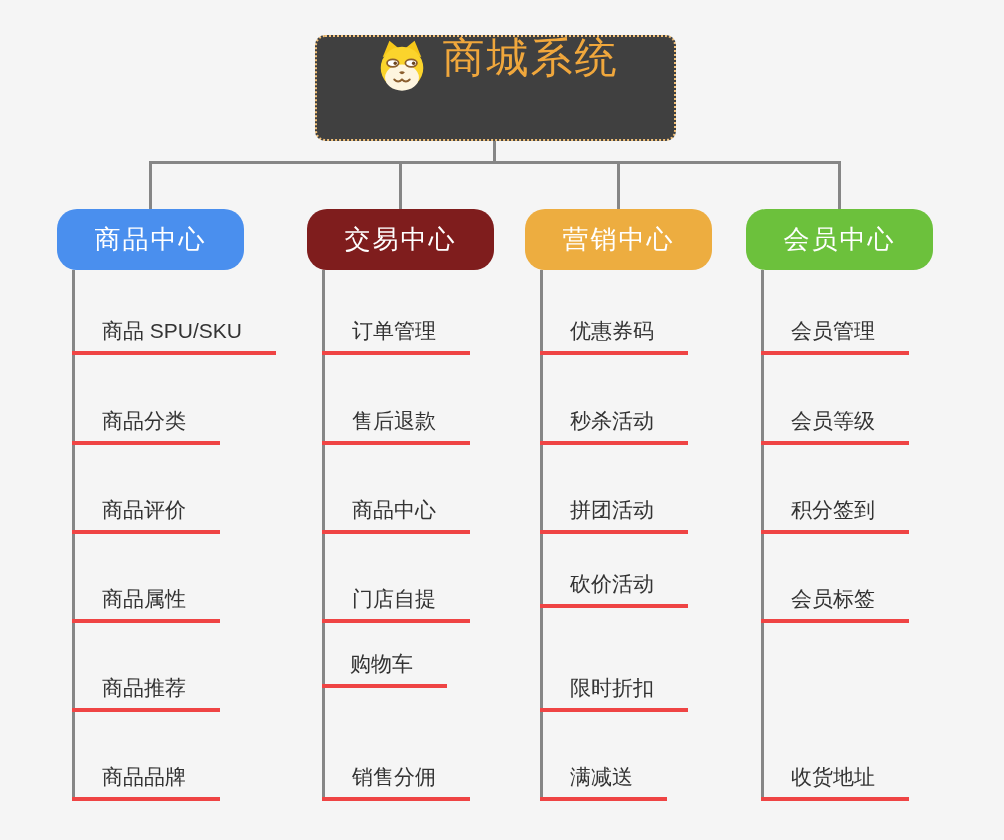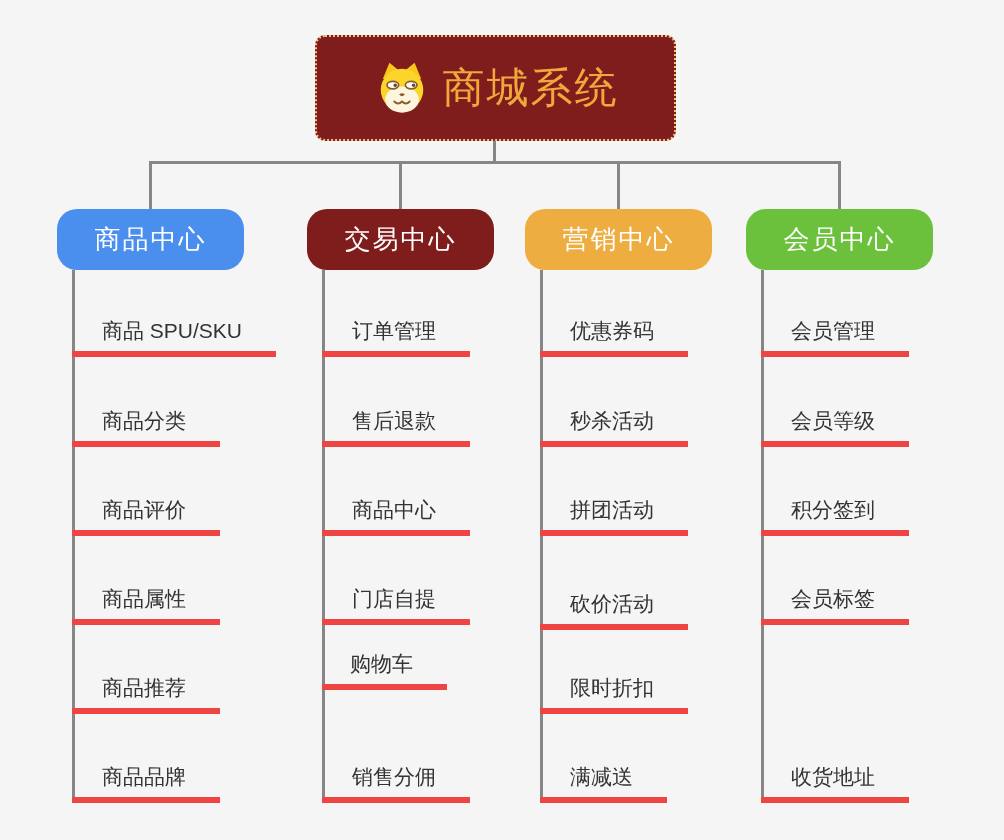--- a/index.html
+++ b/index.html
@@ -14,26 +14,26 @@
     background: #f5f5f5;
     overflow: hidden;
   }
   
   .root-node {
     position: absolute;
     left: 315px;
     top: 35px;
     width: 361px;
     height: 106px;
-    background: #7f1d1d;
+    background: #404040;
     border: 2px dotted #f2c179;
     border-radius: 10px;
     box-sizing: border-box;
     display: flex;
-    align-items: center;
+    align-items: flex-start;
     justify-content: center;
     gap: 12px;
   }
   .root-title {
     font-size: 42px;
     letter-spacing: 2px;
     color: #f0a73c;
     font-weight: 400;
     line-height: 1;
   }
@@ -58,21 +58,21 @@
   .trunk { position: absolute; width: 3px; top: 270px; height: 531px; background: #868686; }
   
   .item {
     position: absolute;
     white-space: nowrap;
     font-size: 21px;
     color: #333333;
     height: 40px;
     line-height: 40px;
     padding: 0 34px 0 30px;
-    border-bottom: 6px solid #ef4444;
+    border-bottom: 4px solid #ef4444;
   }
 </style>
 </head>
 <body>
 
 <div id="canvas">
 
   <div class="root-node">
     <svg class="dog-icon" viewBox="0 0 60 60" aria-hidden="true">
       <path d="M10 21 L17 4 L28 13 Z" fill="#F7C819"></path>
@@ -111,21 +111,21 @@
     <div class="item" style="left: 322px; top: 401px;">售后退款</div>
     <div class="item" style="left: 322px; top: 490px;">商品中心</div>
     <div class="item" style="left: 322px; top: 579px;">门店自提</div>
     <div class="item" style="left: 322px; top: 644px; padding-left: 28px;">购物车</div>
     <div class="item" style="left: 322px; top: 757px;">销售分佣</div>
     <div class="branch-box" style="left: 525px; background: rgb(237, 173, 64);">营销中心</div>
     <div class="trunk" style="left: 540px;"></div>
     <div class="item" style="left: 540px; top: 311px;">优惠券码</div>
     <div class="item" style="left: 540px; top: 401px;">秒杀活动</div>
     <div class="item" style="left: 540px; top: 490px;">拼团活动</div>
-    <div class="item" style="left: 540px; top: 584px;">砍价活动</div>
+    <div class="item" style="left: 540px; top: 564px;">砍价活动</div>
     <div class="item" style="left: 540px; top: 668px; font-family: Liberation Serif, serif;">限时折扣</div>
     <div class="item" style="left: 540px; top: 757px;">满减送</div>
     <div class="branch-box" style="left: 746px; background: rgb(108, 193, 60);">会员中心</div>
     <div class="trunk" style="left: 761px;"></div>
     <div class="item" style="left: 761px; top: 311px;">会员管理</div>
     <div class="item" style="left: 761px; top: 401px;">会员等级</div>
     <div class="item" style="left: 761px; top: 490px;">积分签到</div>
     <div class="item" style="left: 761px; top: 579px;">会员标签</div>
     <div class="item" style="left: 761px; top: 757px;">收货地址</div>
   </div>

